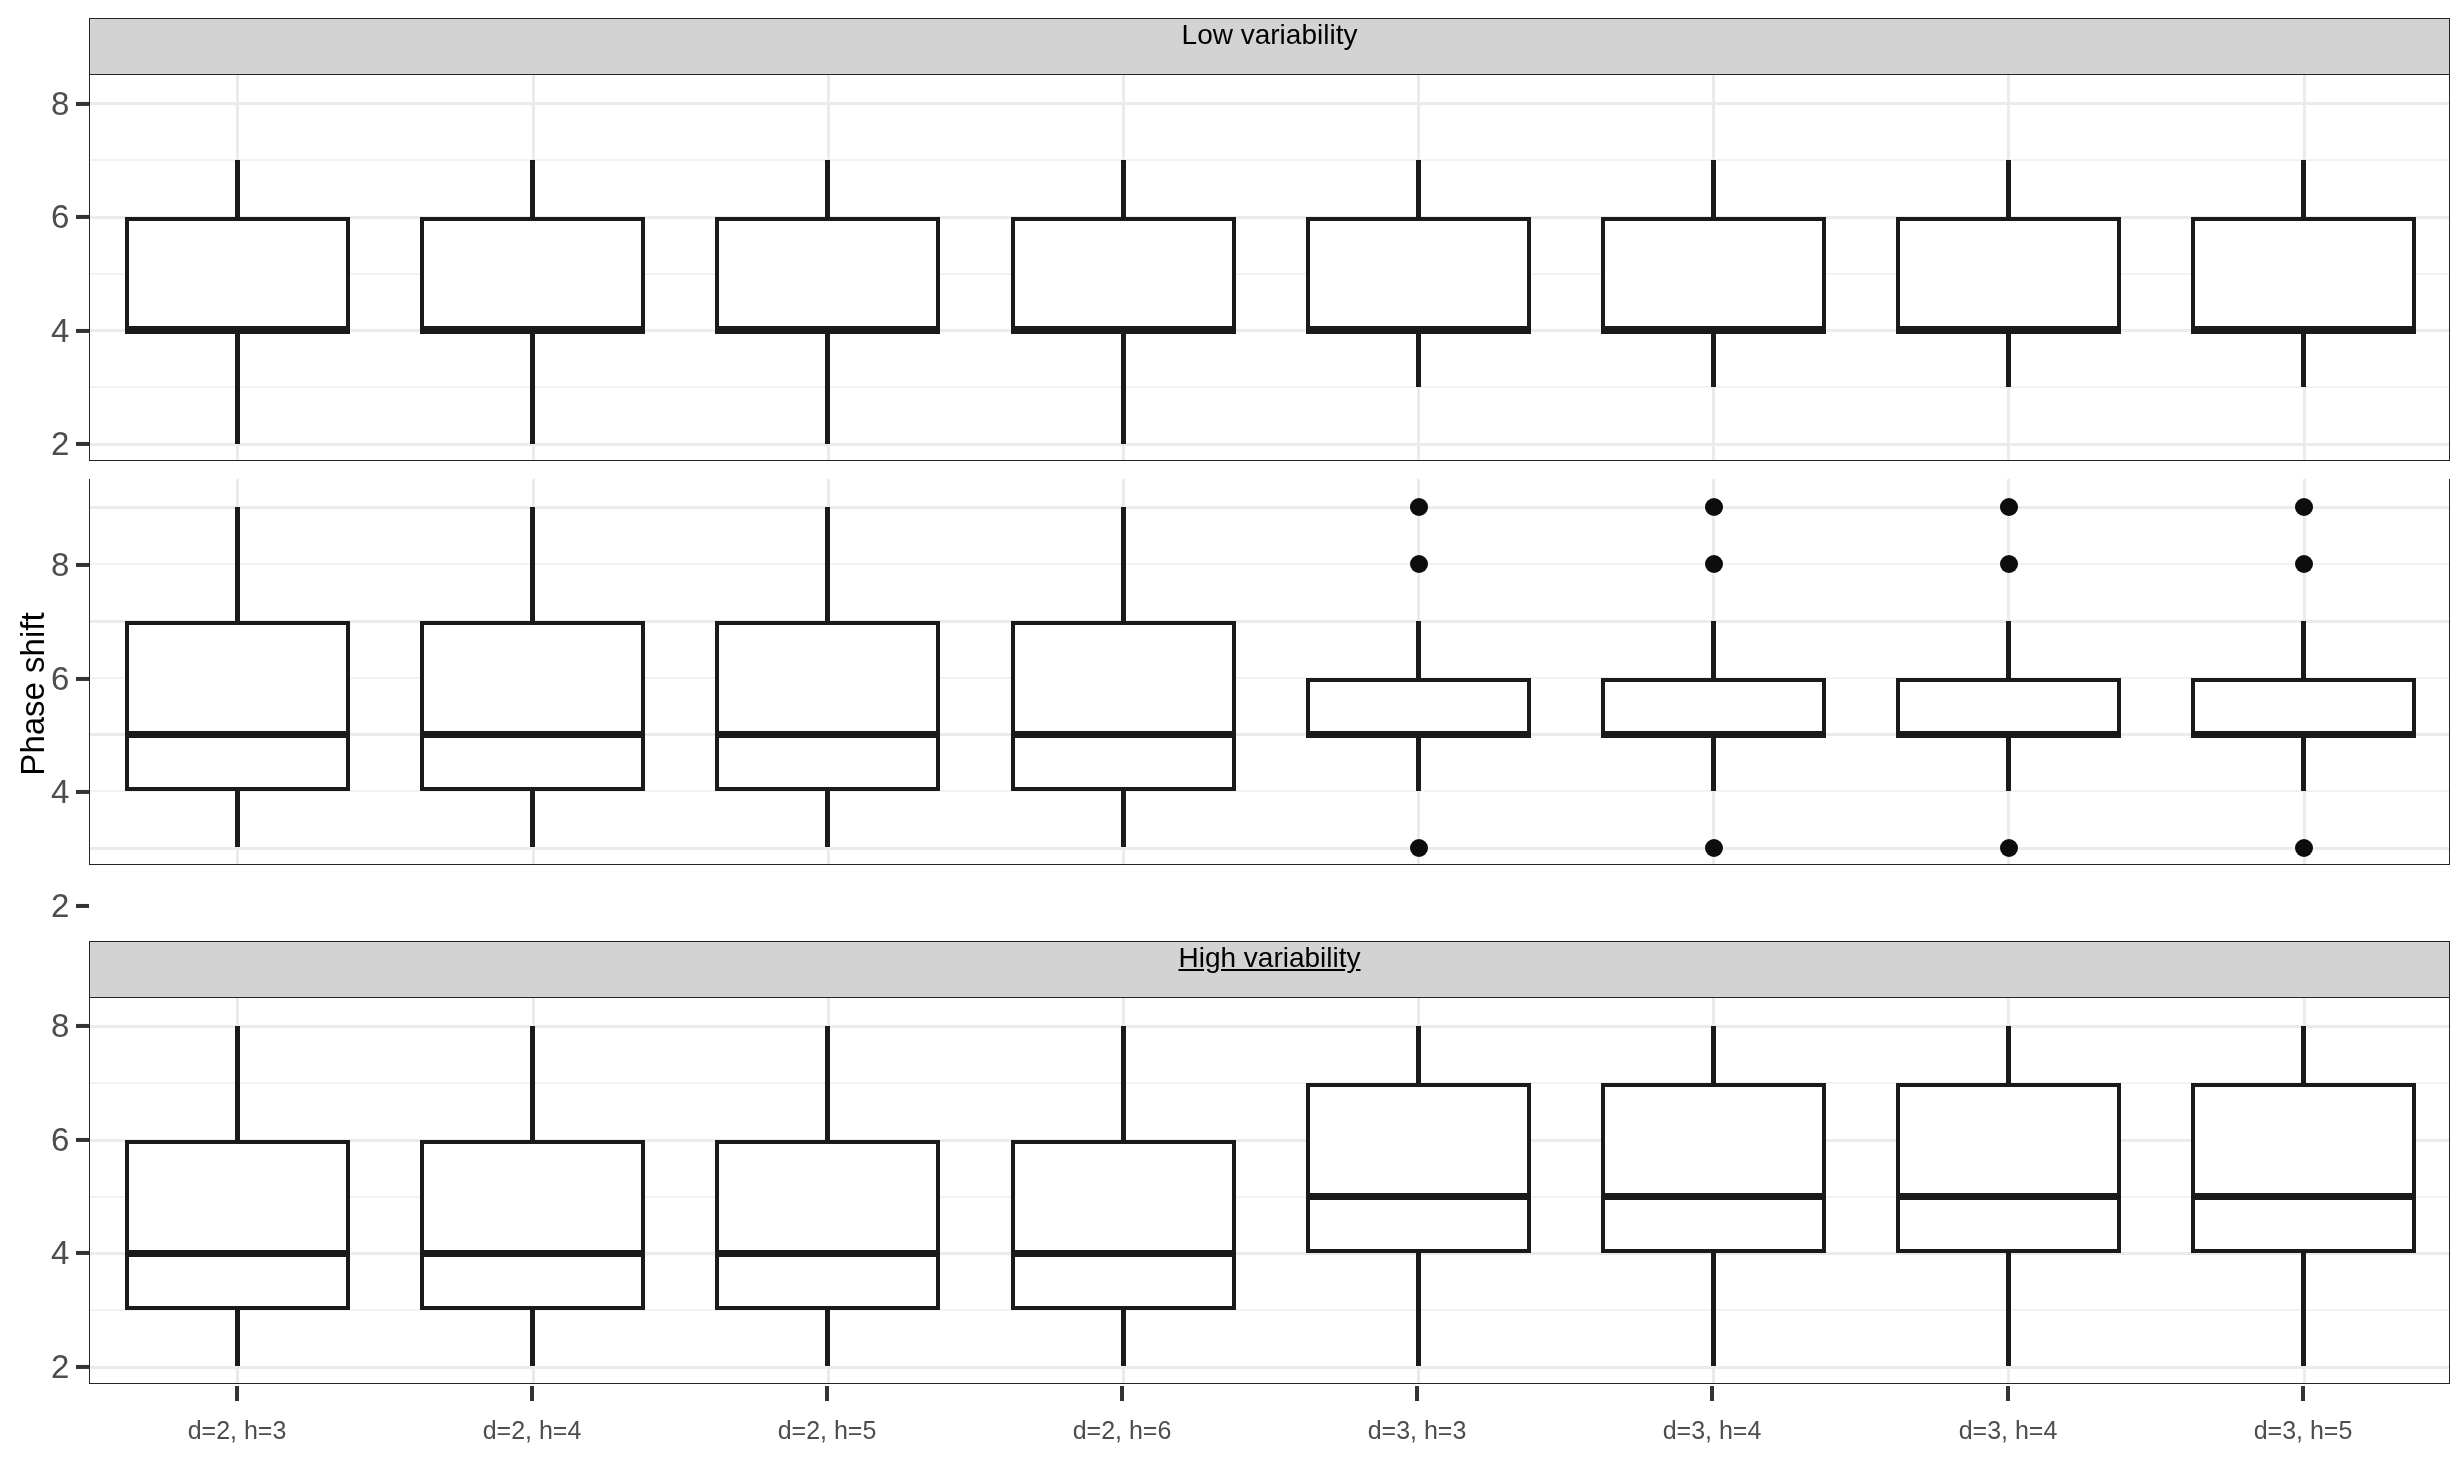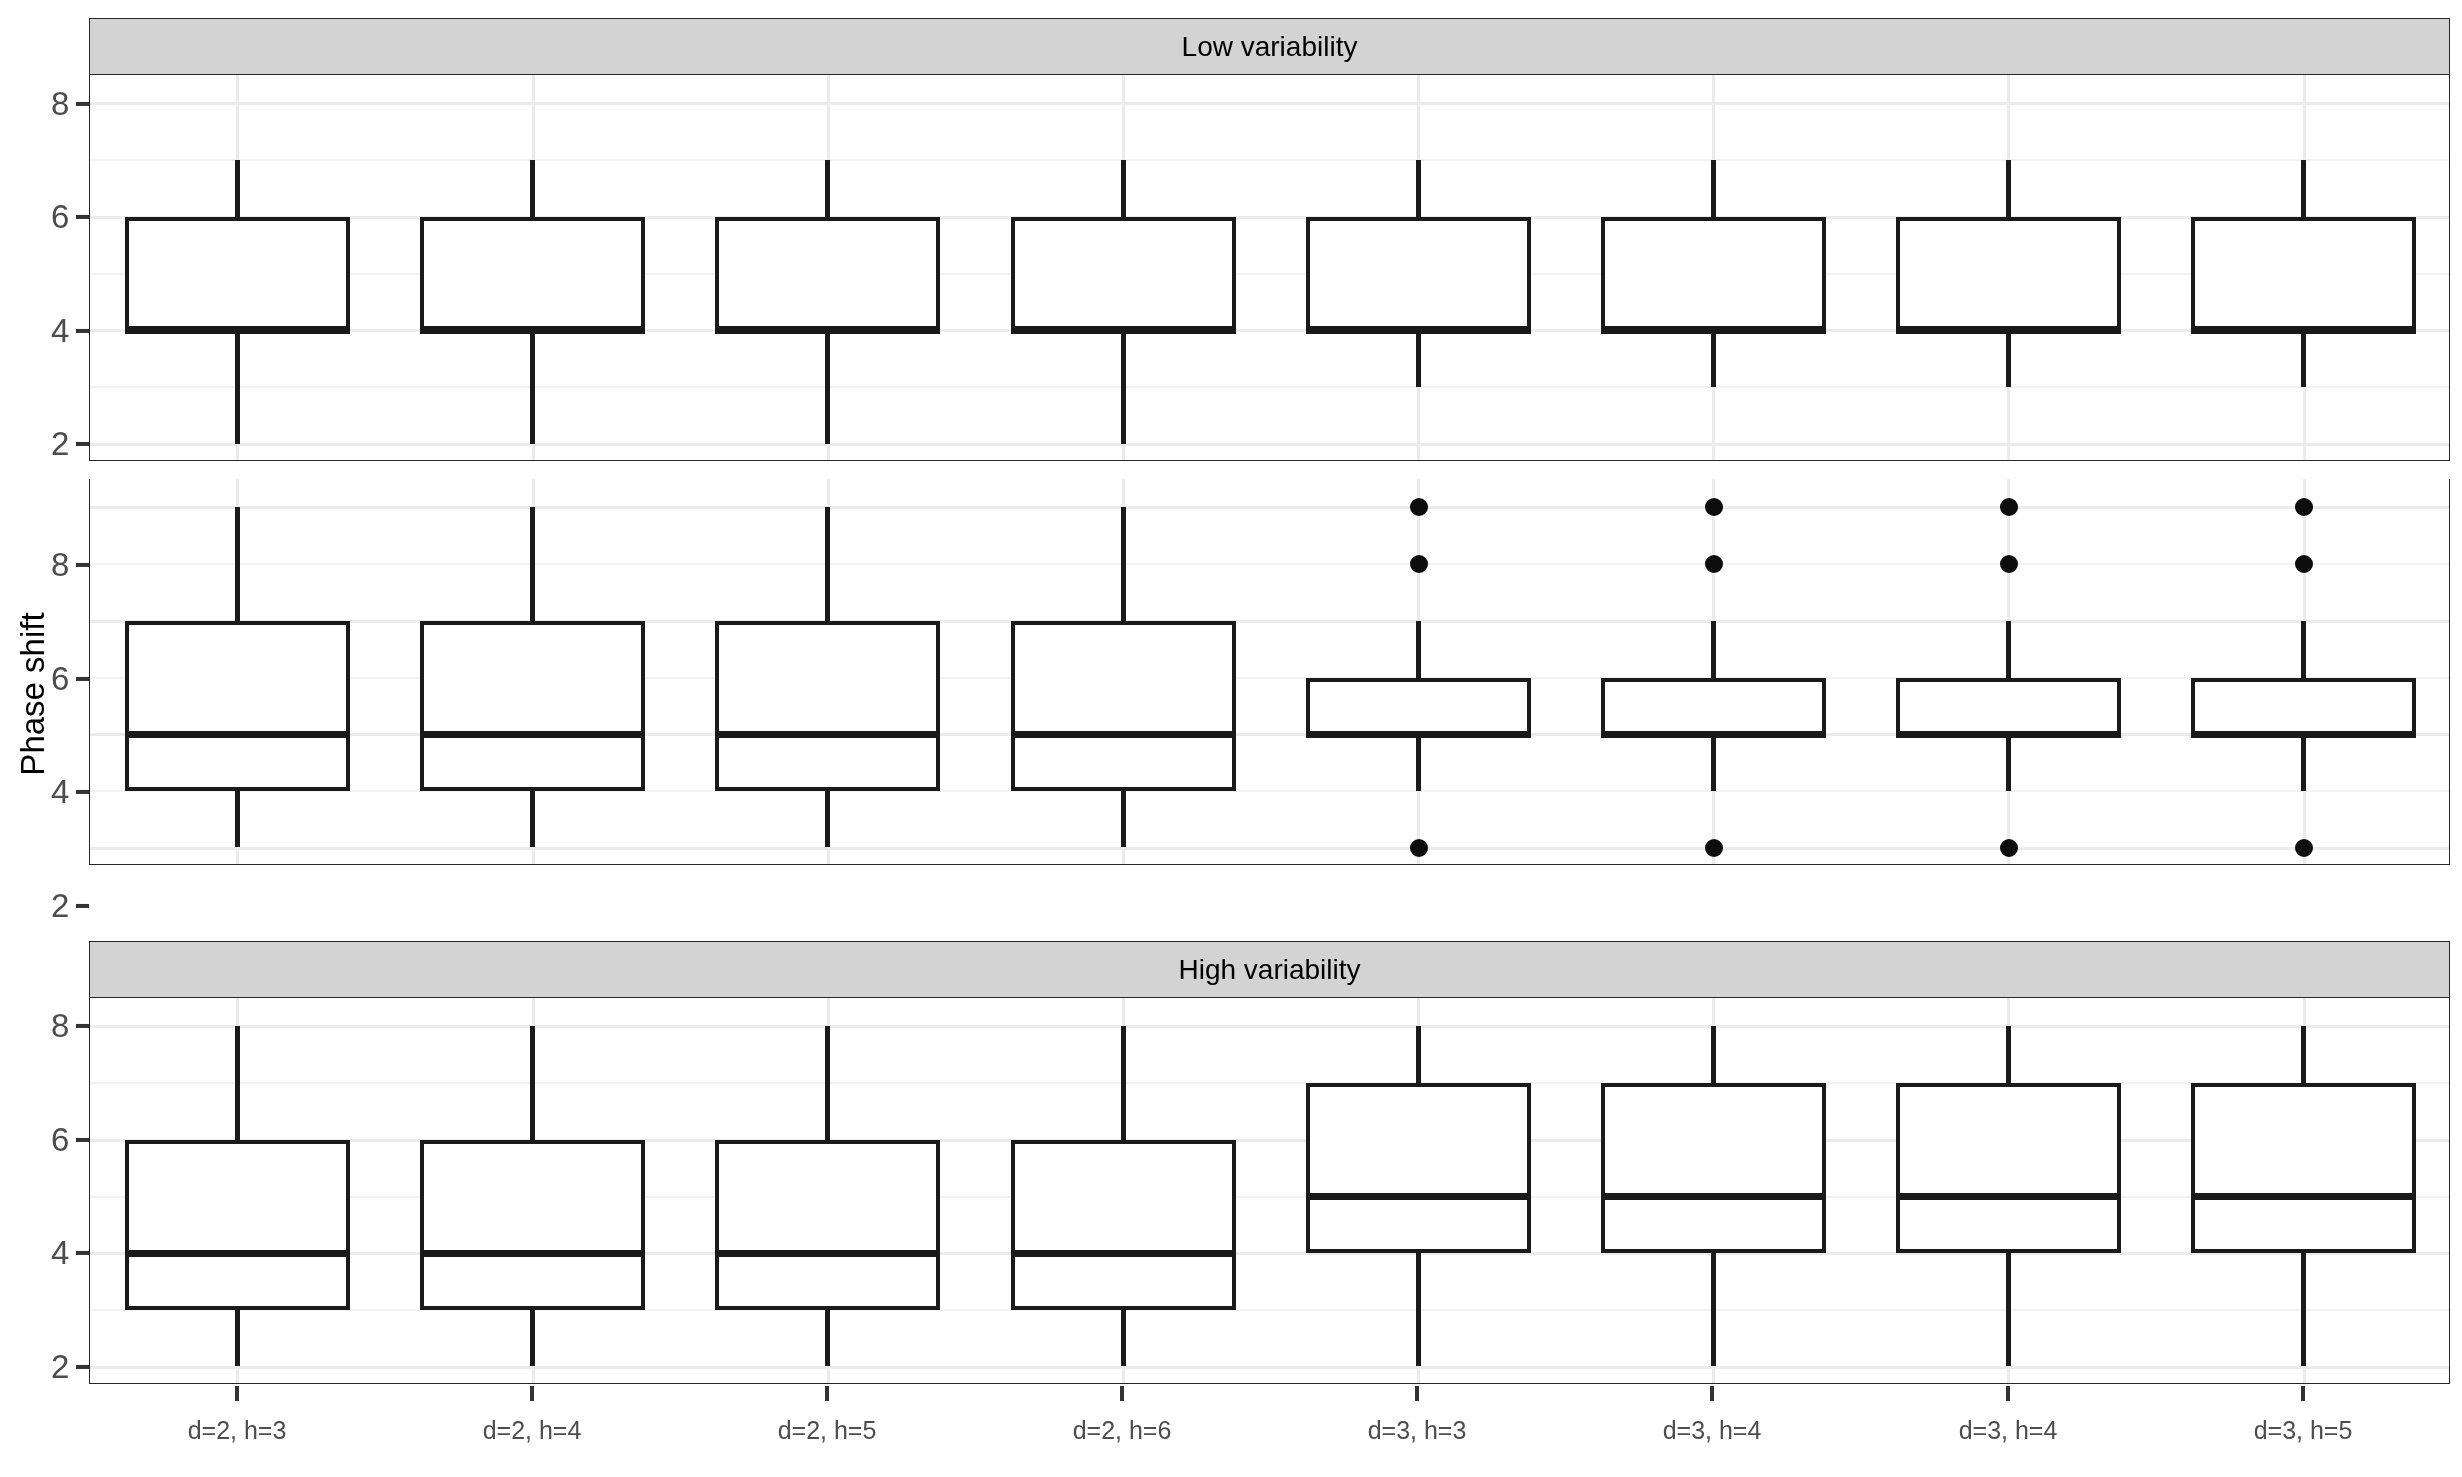--- a/index.html
+++ b/index.html
@@ -15,21 +15,21 @@
     transform:rotate(-90deg);white-space:nowrap;
     font-size:33px;color:#000;
   }
 
   
   .panel-col{position:absolute;left:89px;top:0;width:2361px;}
   .panel-wrap{position:relative;width:100%;}
   .strip{
     box-sizing:border-box;
     background:#d3d3d3;border:1.6px solid #262626;
-    height:57px;display:flex;align-items:center;justify-content:center;
+    height:57px;display:flex;justify-content:center;
   }
   .strip span{font-size:28px;color:#000;}
   .panel{
     position:relative;box-sizing:border-box;
     background:#ffffff;border:1.6px solid #262626;border-top:none;
     overflow:hidden;
   }
 
   .gridline{position:absolute;left:0;right:0;height:2.5px;background:#ebebeb;}
   .gridline.minor{height:1.6px;background:#f2f2f2;}
@@ -215,21 +215,21 @@
           <div class="bp" style="left: 2066px; width: 295px;">
             <div class="whisker" style="top: 142px; height: 170px;"></div>
             <div class="box" style="top: 199px; height: 57px;"></div>
             <div class="median" style="top: 252px;"></div>
             <div class="outlier" style="top: 360px;"></div>
             <div class="outlier" style="top: 76px;"></div>
             <div class="outlier" style="top: 19.3px;"></div>
           </div>
         </div>
       </div>
-      <div class="panel-wrap" style="position: absolute; top: 941px; left: 0px; width: 2361px;">
+      <div class="panel-wrap" style="position: absolute; top: 941px; left: 0px; width: 2361px; text-decoration: underline;">
         <div class="strip">
           <span>High variability</span>
         </div>
         <div class="panel" style="height: 386px;">
           <div class="gridline" style="top: 368px;"></div>
           <div class="gridline" style="top: 254px;"></div>
           <div class="gridline" style="top: 141px;"></div>
           <div class="gridline" style="top: 27px;"></div>
           <div class="gridline minor" style="top: 311px;"></div>
           <div class="gridline minor" style="top: 198px;"></div>

